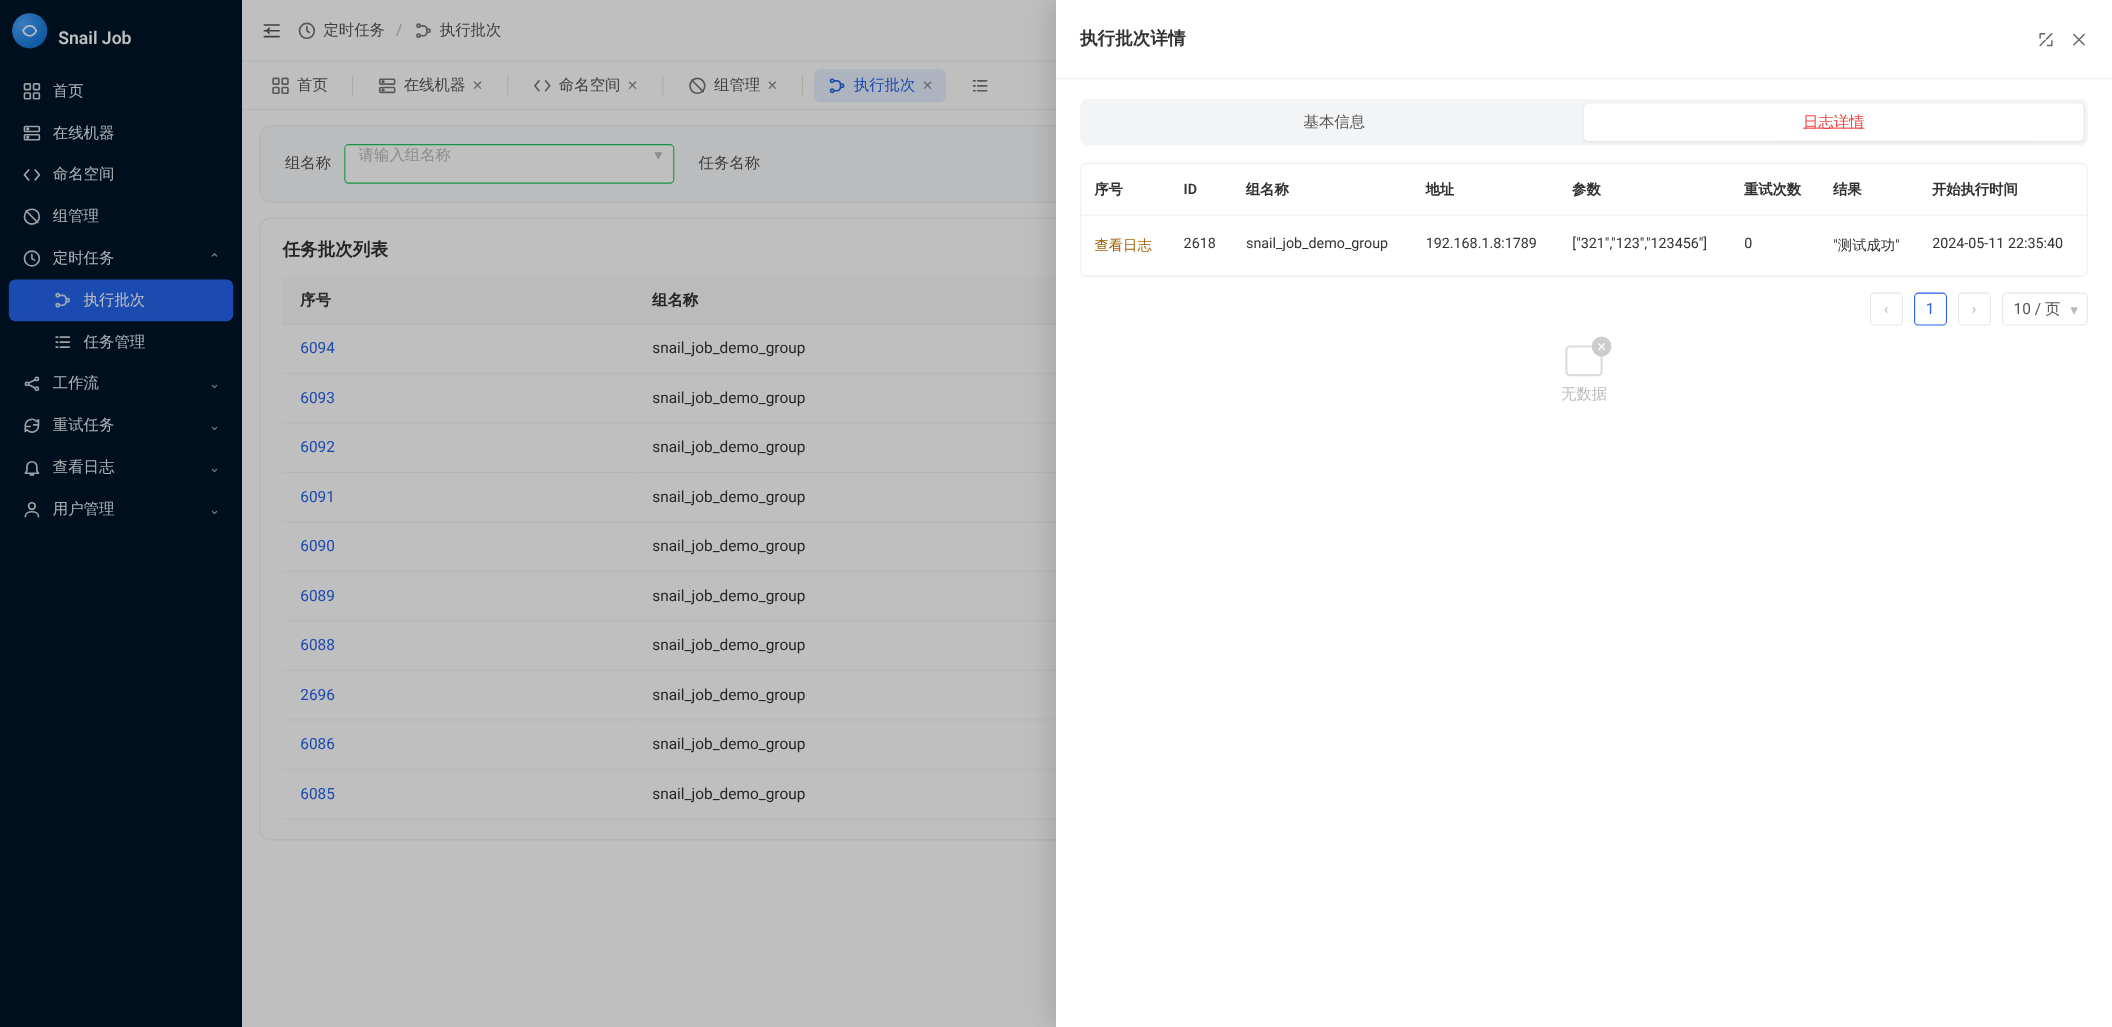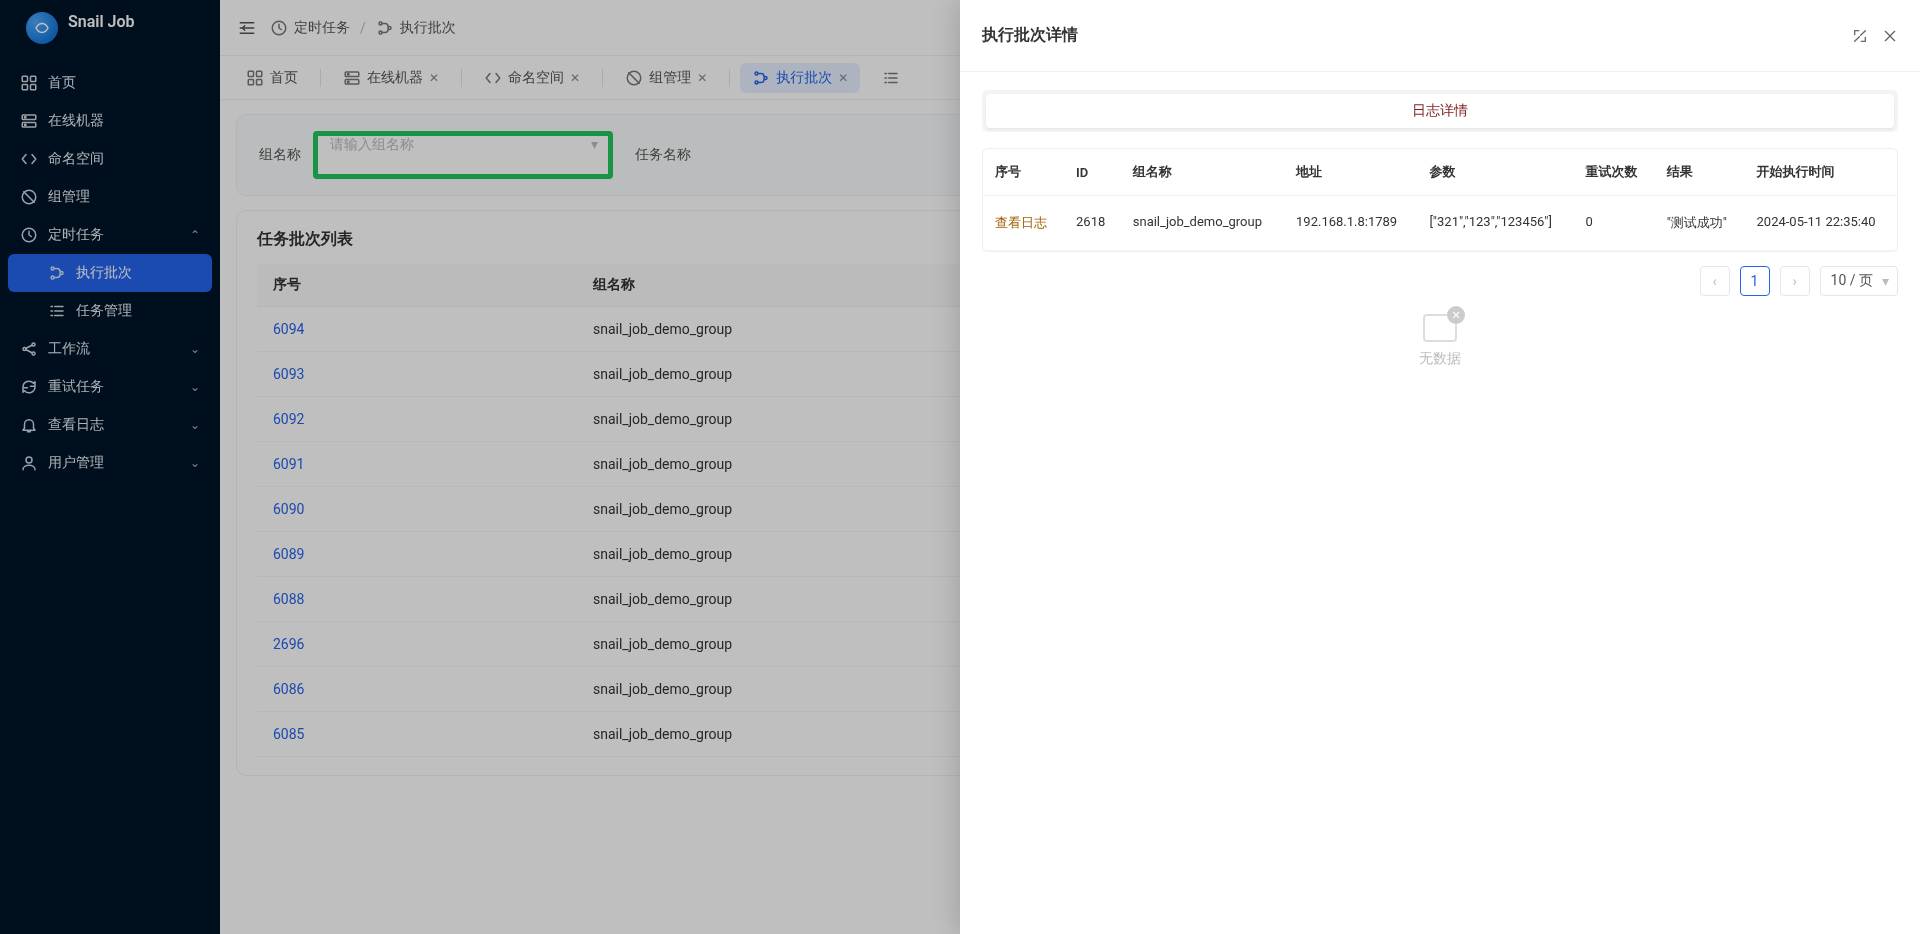--- a/index.html
+++ b/index.html
@@ -1,21 +1,21 @@
 <!DOCTYPE html>
 <html><head>
 <meta charset="utf-8">
 <style>
 * { box-sizing: border-box; margin: 0; padding: 0; }
 body { font-family: -apple-system, BlinkMacSystemFont, "Segoe UI", Roboto, sans-serif; font-size: 14px; color: #333; background: #fff; overflow: hidden; }
 .app { display: flex; width: 1920px; height: 934px; position: relative; }
 
 
 .sidebar { width: 220px; background: #001428; color: #fff; display: flex; flex-direction: column; flex-shrink: 0; }
-.logo { display: flex; align-items: flex-start; gap: 10px; padding: 12px 26px; }
+.logo { display: flex; align-items: flex-end; gap: 10px; padding: 12px 11px; }
 .logo-circle { width: 32px; height: 32px; border-radius: 50%; background: radial-gradient(circle at 30% 30%, #4da6ff, #0066cc); display:flex; align-items:center; justify-content:center; }
 .logo-text { font-weight: 600; font-size: 16px; }
 .menu { padding: 8px; }
 .menu-item { display: flex; align-items: center; gap: 10px; padding: 10px 12px; border-radius: 6px; cursor: pointer; color: #e6edf3; }
 .menu-item .icon { width: 18px; height: 18px; display:flex; align-items:center; justify-content:center; opacity:.9; }
 .menu-item .label { flex: 1; }
 .menu-item.indent { padding-left: 40px; }
 .menu-item.active { background: #2563eb; color: #fff; }
 .menu-item .chev { font-size: 12px; opacity:.7; }
 
@@ -32,41 +32,41 @@
 .tab { display: flex; align-items: center; gap: 6px; padding: 6px 12px; border-radius: 6px; cursor:pointer; color:#555; }
 .tab.active { background: #e8f1ff; color: #2563eb; }
 .tab .close { font-size: 12px; color:#888; cursor:pointer; }
 .tab-div { width:1px; height:18px; background:#e5e5e5; }
 
 
 .content { flex:1; padding: 14px 16px; background:#fff; overflow:hidden; }
 .search-card { background:#fafbfc; border:1px solid #f0f0f0; border-radius:10px; padding: 16px 22px; display:flex; align-items:center; gap:22px; margin-bottom:14px; }
 .field { display:flex; align-items:center; gap:12px; }
 .field label { color:#555; }
-.select, .input { height:48px; border:5px solid #22c55e; border-radius:4px; padding:0 30px 0 12px; background:#fff; color:#bbb; position:relative; min-width:300px; }
+.select, .input { height:36px; border:1px solid #22c55e; border-radius:4px; padding:0 30px 0 12px; background:#fff; color:#bbb; position:relative; min-width:300px; }
 .select::after { content:"▾"; position:absolute; right:10px; color:#bbb; }
 
 .list-card { background:#fff; border:1px solid #f0f0f0; border-radius:10px; padding: 18px 20px; }
 .list-title { font-weight:600; font-size:16px; margin-bottom:14px; }
 .list-table { width:100%; border-collapse:collapse; }
 .list-table th { text-align:left; font-weight:600; padding:12px 16px; border-bottom:1px solid #f0f0f0; color:#333; background:#fafafa; }
 .list-table td { padding:14px 16px; border-bottom:1px solid #f5f5f5; color:#333; }
 .list-table td.link { color:#2563eb; cursor:pointer; }
 
 
 .mask { position:absolute; inset:0; background:rgba(0,0,0,0.25); }
 .drawer { position:absolute; top:0; right:0; width: 960px; height:100%; background:#fff; box-shadow:-4px 0 24px rgba(0,0,0,.15); display:flex; flex-direction:column; }
 .drawer-header { height:72px; display:flex; align-items:center; justify-content:space-between; padding:0 22px; border-bottom:1px solid #f0f0f0; }
 .drawer-title { font-weight:600; font-size:16px; }
 .drawer-actions { display:flex; gap:14px; color:#666; }
 .drawer-actions span { cursor:pointer; }
 .drawer-body { padding: 18px 22px; flex:1; overflow:auto; }
 .seg { display:flex; background:#f3f4f6; border-radius:6px; padding:4px; margin-bottom:16px; }
 .seg-item { flex:1; text-align:center; padding:8px 0; border-radius:4px; cursor:pointer; color:#555; }
-.seg-item.active { background:#fff; box-shadow:0 1px 3px rgba(0,0,0,.08); color:#7f1d1d; }
+.seg-item.active { background:#fff; box-shadow:0 1px 3px rgba(0,0,0,.08); color:#ef4444;text-decoration:underline; }
 
 .dtable { width:100%; border:1px solid #efefef; border-radius:6px; border-collapse:separate; border-spacing:0; }
 .dtable th { text-align:left; font-weight:600; padding:14px 12px; border-bottom:1px solid #efefef; color:#333; font-size:13px; }
 .dtable td { padding:18px 12px; border-bottom:1px solid #f5f5f5; font-size:13px; vertical-align:top; }
 .dtable td.link { color:#a16207; cursor:pointer; }
 
 .pager { display:flex; justify-content:flex-end; align-items:center; gap:10px; margin-top:14px; }
 .pg-btn { width:30px; height:30px; border:1px solid #e5e6eb; border-radius:4px; display:flex; align-items:center; justify-content:center; color:#bbb; cursor:pointer; }
 .pg-btn.cur { border-color:#2563eb; color:#2563eb; }
 .pg-size { height:30px; border:1px solid #e5e6eb; border-radius:4px; padding:0 24px 0 10px; display:flex; align-items:center; position:relative; color:#555; }
@@ -395,20 +395,21 @@
         </span>
         <span>
           <svg width="16" height="16" viewBox="0 0 24 24">
               <path d="M5 5l14 14M19 5L5 19" stroke="#666" stroke-width="2" stroke-linecap="round"></path>
             </svg>
         </span>
       </div>
     </div>
     <div class="drawer-body">
       <div class="seg">
+        <div class="seg-item">基本信息</div>
         <div class="seg-item active">日志详情</div>
       </div>
 
       <table class="dtable">
         <thead>
             <tr id="dhead">
               <th>序号</th>
               <th>ID</th>
               <th>组名称</th>
               <th>地址</th>

